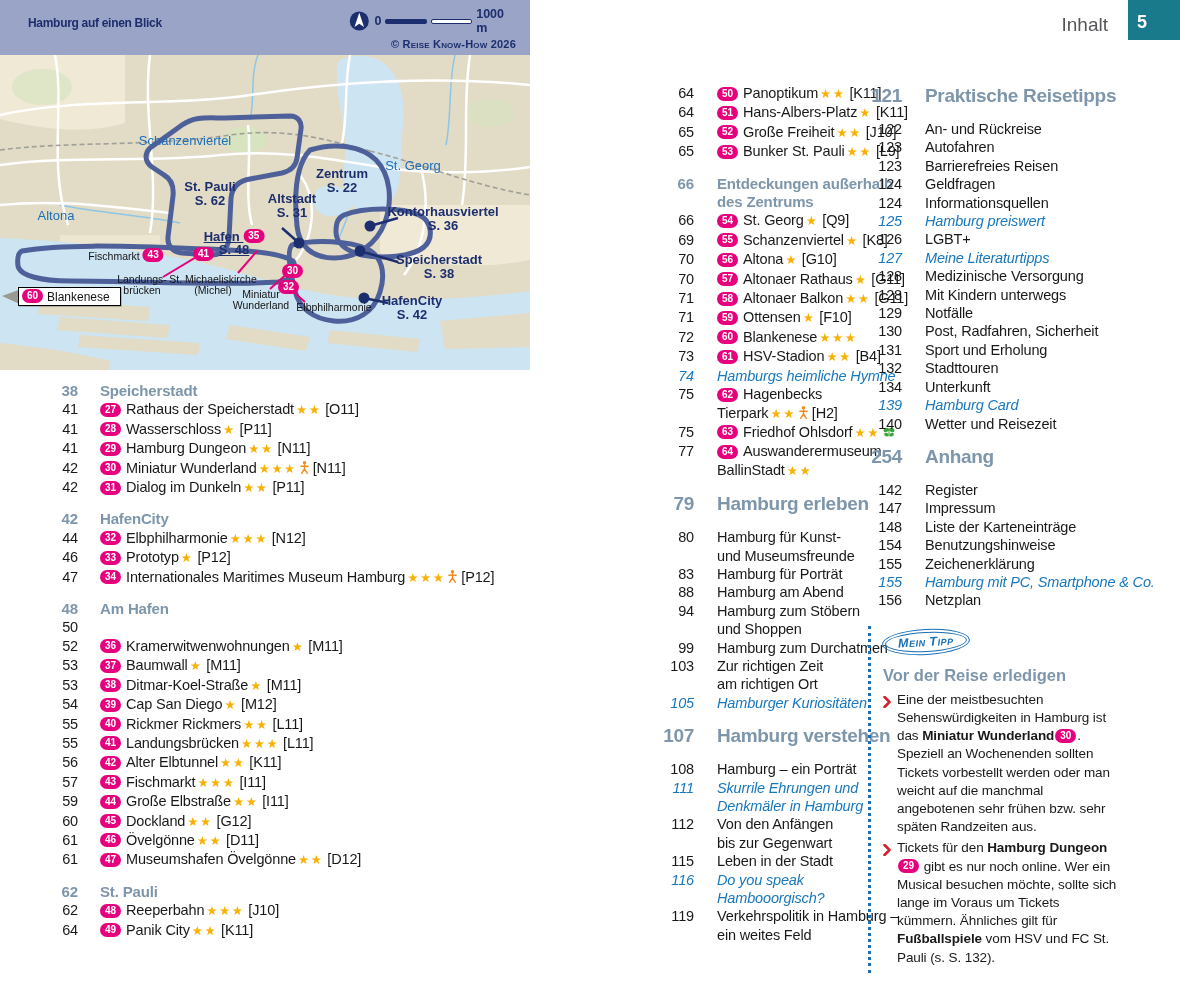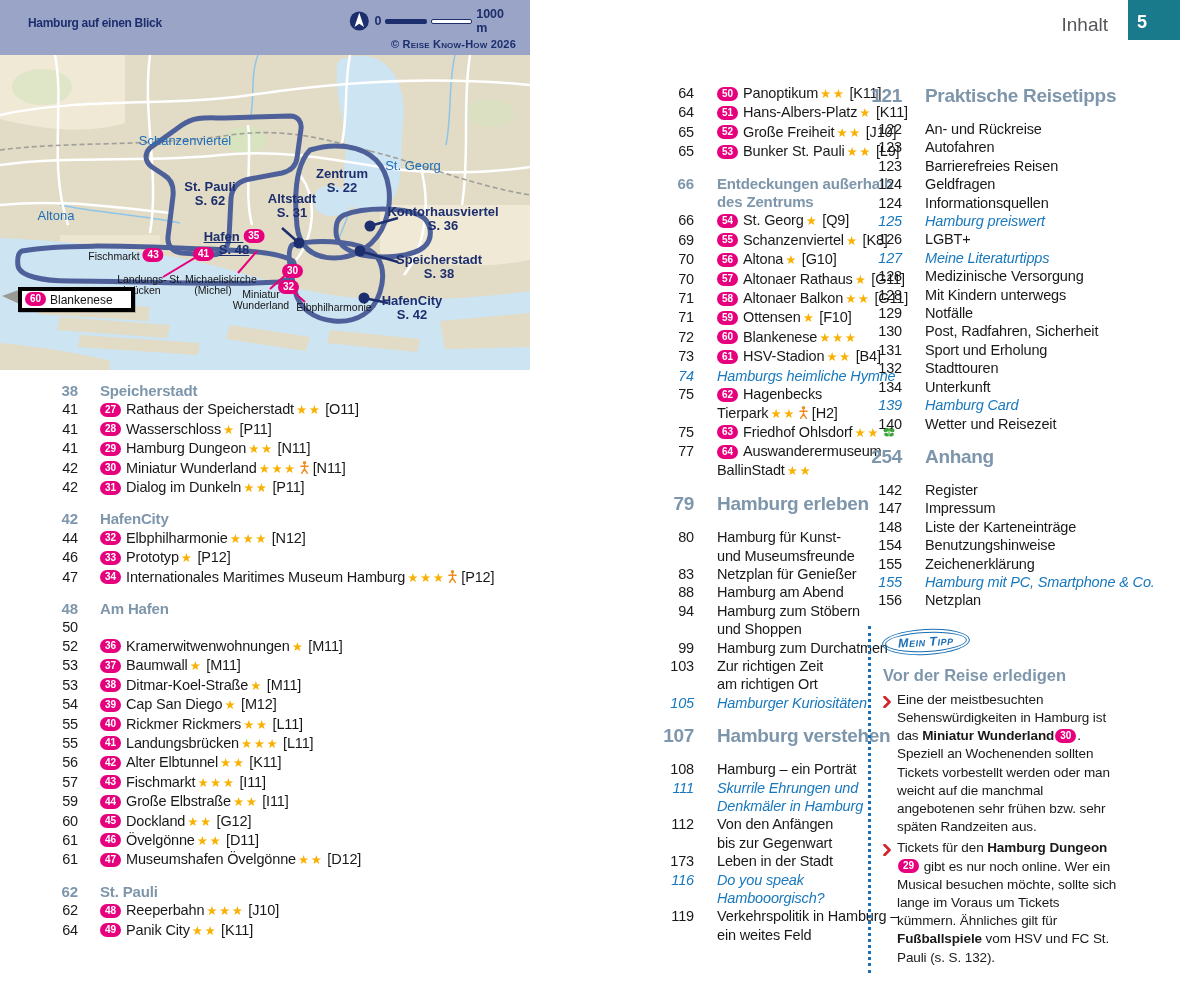--- a/index.html
+++ b/index.html
@@ -23,21 +23,21 @@
   .seg2{width:44px;height:5px;background:#fff;border:1px solid var(--navy);border-radius:2px;box-sizing:border-box;}
   .copyright{font-size:11px;font-weight:bold;font-variant:small-caps;margin-top:3px;text-align:right;letter-spacing:0.2px;}
   .map-canvas{position:absolute;left:0;top:55px;width:530px;height:315px;background:var(--map-land);overflow:hidden;}
   #map-svg{position:absolute;left:0;top:0;}
   #map-labels{position:absolute;left:0;top:0;width:530px;height:315px;}
   .mlabel{position:absolute;transform:translateX(-50%);text-align:center;white-space:nowrap;}
   .mlabel.district{color:var(--district);font-size:13px;}
   .mlabel.area,.mlabel.area-badge{color:var(--navy);font-weight:bold;font-size:13px;line-height:13.5px;}
   .mlabel.poi,.mlabel.poi-badge{color:#141414;font-size:10.5px;line-height:11px;}
   .mlabel.badge-only{transform:none;}
-  .mlabel.box{transform:none;background:#fff;border:4px solid #000000;padding:1px 18px 1px 3px;font-size:12px;color:#141414;box-shadow:1px 1px 0 rgba(0,0,0,0.2);}
+  .mlabel.box{transform:none;background:#fff;border:1px solid #000000;padding:1px 10px 1px 3px;font-size:12px;color:#141414;box-shadow:1px 1px 0 rgba(0,0,0,0.2);}
   .mlabel.box .badge{margin-right:4px;}
 
   
   .inhalt-label{position:absolute;top:14px;right:72px;font-size:19px;color:var(--graylabel);}
   .page-tab{position:absolute;top:0;right:0;width:52px;height:40px;background:var(--teal);}
   .page-tab span{position:absolute;left:9px;top:12px;color:#fff;font-size:18px;font-weight:bold;}
 
   
   .toc-col{position:absolute;}
   #col-left{left:58px;top:382px;width:430px;--pgw:20px;--gap:22px;}
@@ -394,21 +394,21 @@
       <div class="row chapter">
         <span class="pg">79</span>
         <span class="ct">Hamburg erleben</span>
       </div>
       <div class="row plain">
         <span class="pg">80</span>
         <span class="ct">Hamburg für Kunst-<br>und Museumsfreunde</span>
       </div>
       <div class="row plain">
         <span class="pg">83</span>
-        <span class="ct">Netzplan für Genießer</span>
+        <span class="ct">Hamburg für Porträt</span>
       </div>
       <div class="row plain">
         <span class="pg">88</span>
         <span class="ct">Hamburg am Abend</span>
       </div>
       <div class="row plain">
         <span class="pg">94</span>
         <span class="ct">Hamburg zum Stöbern<br>und Shoppen</span>
       </div>
       <div class="row plain">
@@ -433,21 +433,21 @@
       </div>
       <div class="row italic">
         <span class="pg">111</span>
         <span class="ct">Skurrile Ehrungen und<br>Denkmäler in Hamburg</span>
       </div>
       <div class="row plain">
         <span class="pg">112</span>
         <span class="ct">Von den Anfängen<br>bis zur Gegenwart</span>
       </div>
       <div class="row plain">
-        <span class="pg">173</span>
+        <span class="pg">115</span>
         <span class="ct">Leben in der Stadt</span>
       </div>
       <div class="row italic">
         <span class="pg">116</span>
         <span class="ct">Do you speak<br>Hambooorgisch?</span>
       </div>
       <div class="row plain">
         <span class="pg">119</span>
         <span class="ct">Verkehrspolitik in Hamburg –<br>ein weites Feld</span>
       </div>

